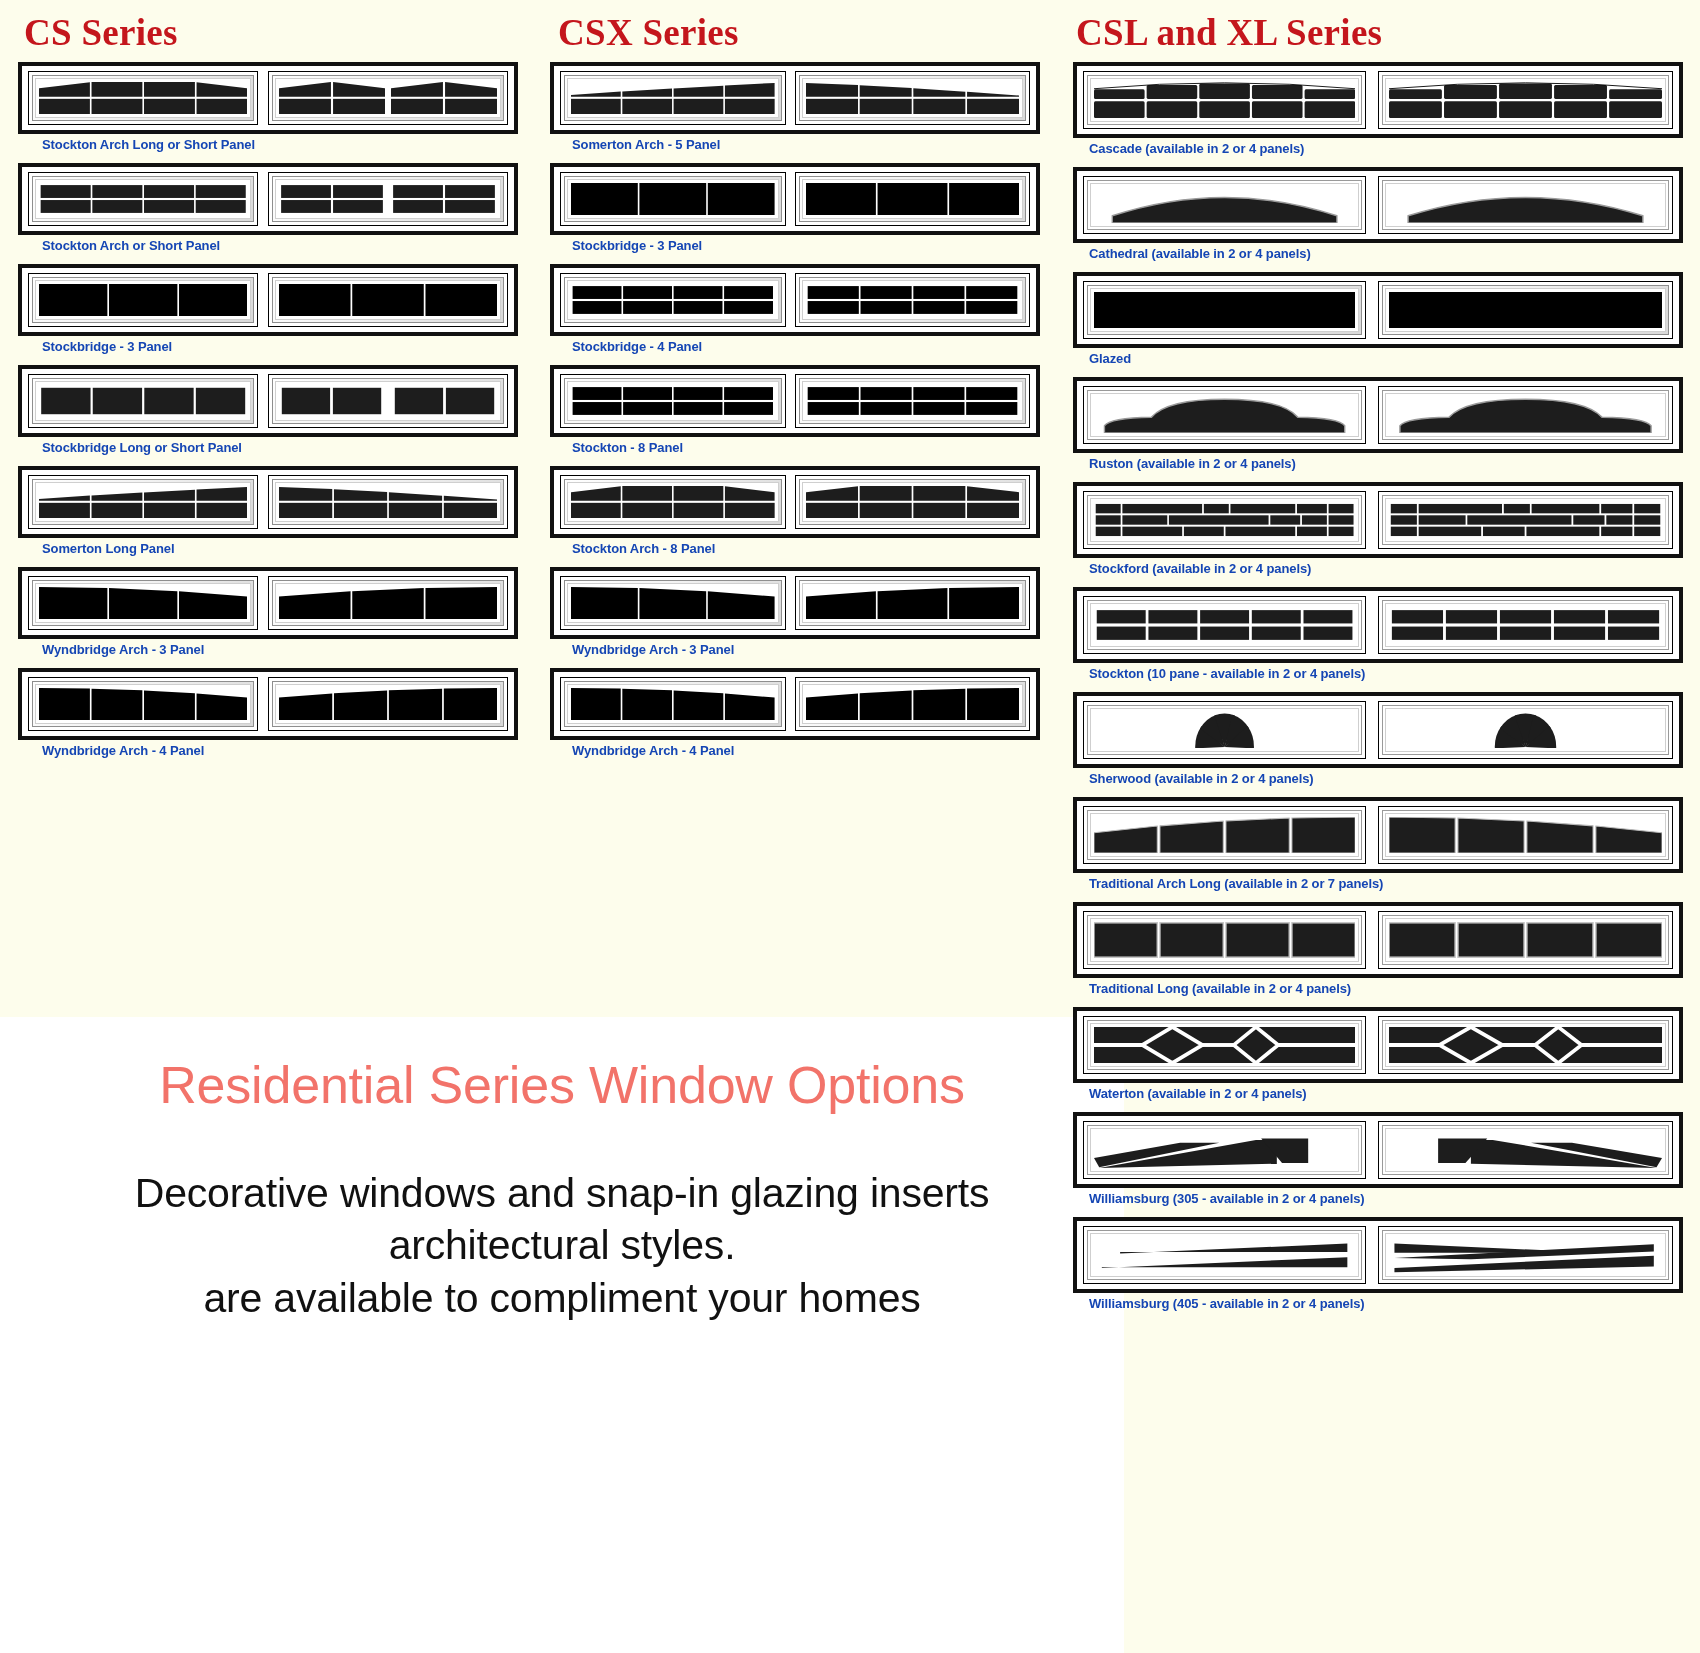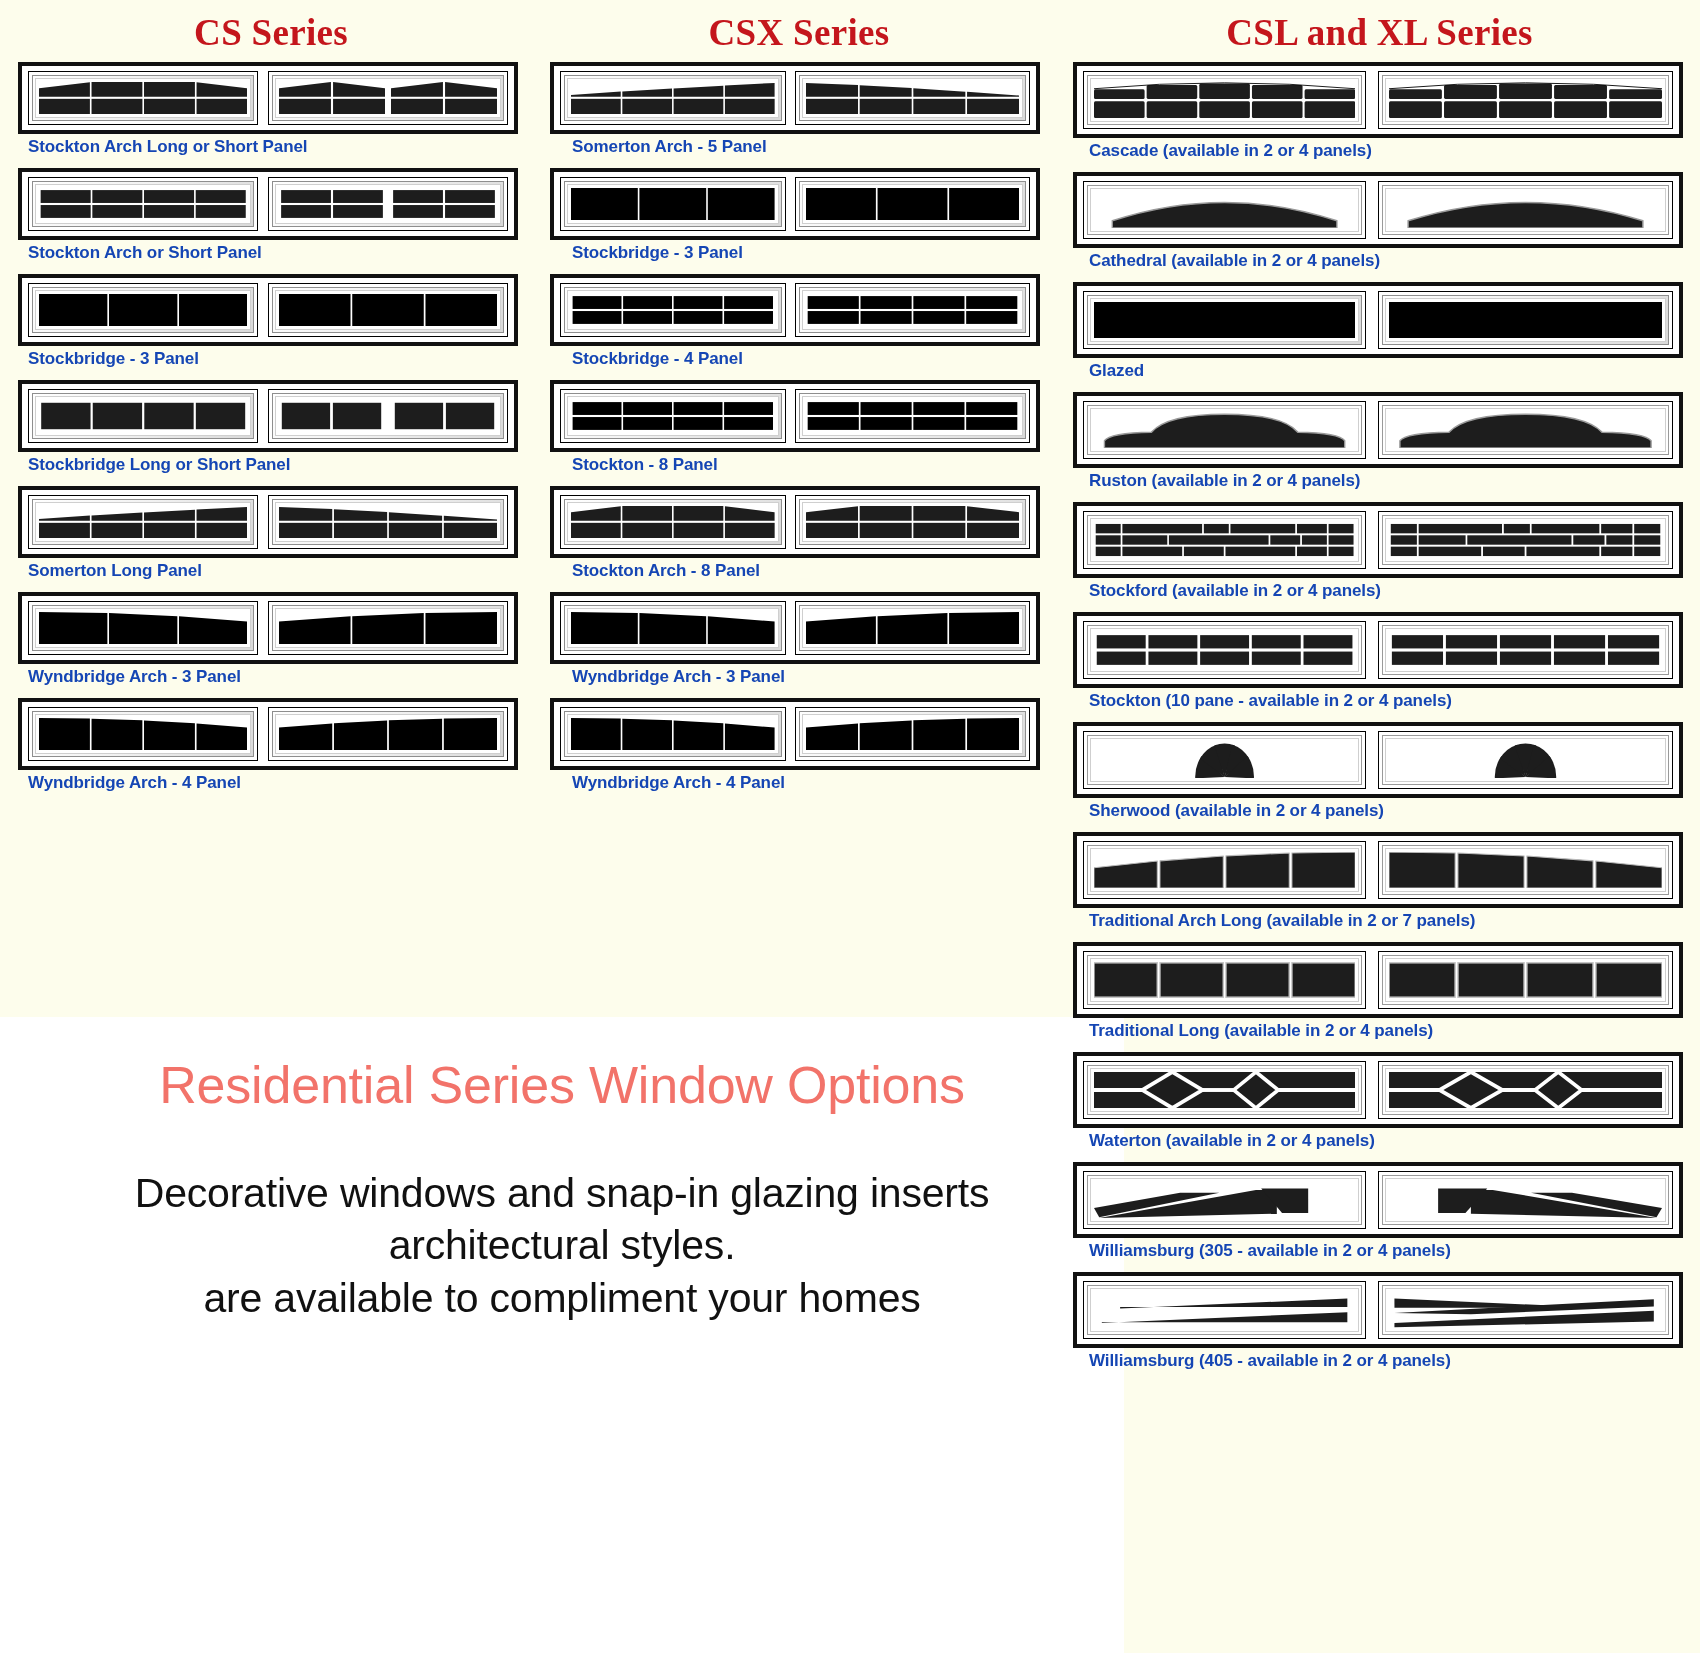--- a/index.html
+++ b/index.html
@@ -15,31 +15,31 @@
   
   .col{position:absolute;top:0;}
   #col-cs {left:18px;  width:500px;}
   #col-csx{left:550px; width:490px;}
   #col-csl{left:1073px;width:610px;}
 
   .col-title{
     font-family:"Liberation Serif", serif;
     font-weight:bold;color:#c4161c;
     font-size:37px;line-height:1;
-    margin:14px 0 0 0;letter-spacing:.3px;text-align:center;
+    margin:14px 0 0 0;letter-spacing:.3px;
   }
   #col-cs  .col-title{margin-left:6px;}
   #col-csx .col-title{margin-left:8px;}
   #col-csl .col-title{margin-left:3px;}
 
   
   .item{margin-top:11px;}
   .item-label{
-    color:#1546b4;font-size:17px;font-weight:bold;
-    margin:3px 0 0 10px;white-space:nowrap;letter-spacing:-.1px;
+    color:#1546b4;font-size:13px;font-weight:bold;
+    margin:3px 0 0 24px;white-space:nowrap;letter-spacing:-.1px;
   }
   #col-csl .item-label{margin-left:16px;}
   #col-csx .item-label{margin-left:22px;}
 
   
   .door{
     border:4px solid #111;background:#ffffff;
     display:flex;align-items:center;justify-content:space-between;
     box-sizing:border-box;padding:5px 6px;
   }

